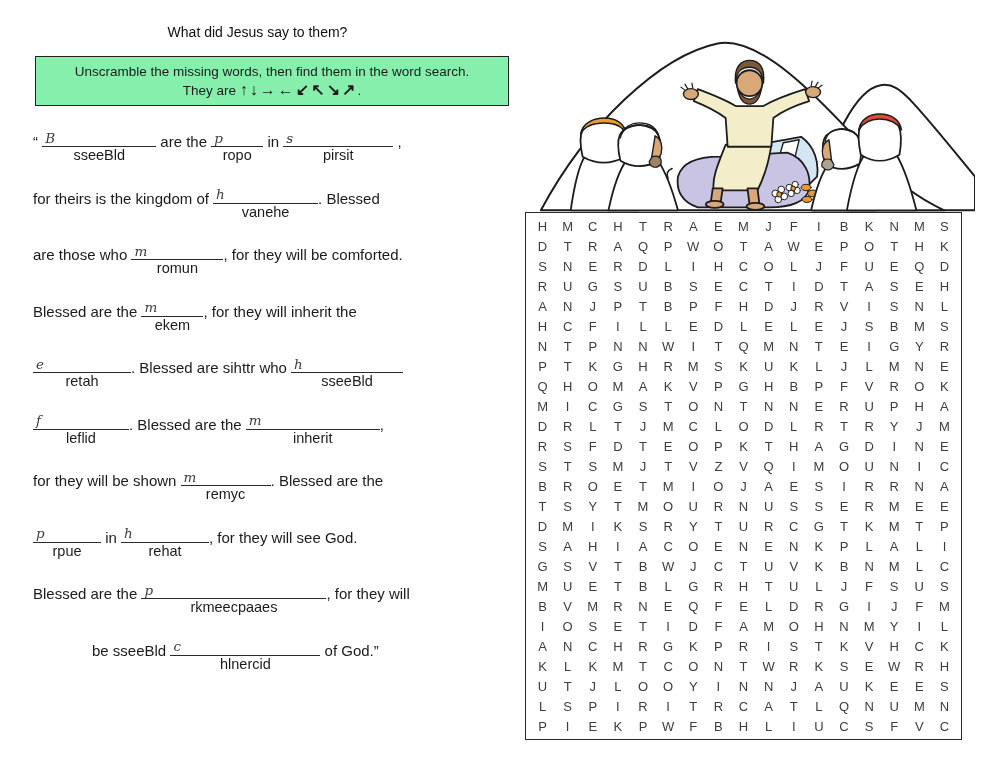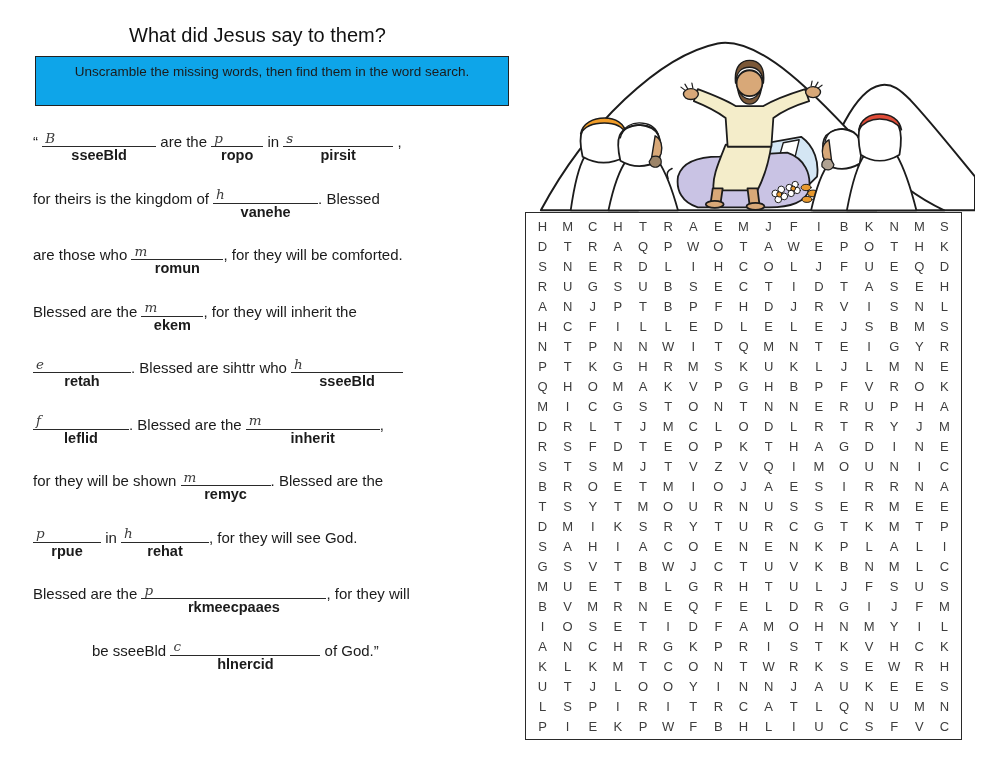--- a/index.html
+++ b/index.html
@@ -2,21 +2,21 @@
 <html><head>
 <meta charset="utf-8">
 <style>
   html,body{margin:0;padding:0;}
   body{
     width:994px;height:768px;position:relative;background:#ffffff;
     font-family:"Liberation Sans",sans-serif;color:#1b1b1b;overflow:hidden;
   }
   .title{
     position:absolute;left:0;top:24px;width:515px;text-align:center;
-    font-size:20px;color:#111;
+    font-size:14px;color:#111;
   }
   .instruction-box{
     position:absolute;left:35px;top:56px;width:474px;height:50px;
     border:1.6px solid #222;box-sizing:border-box;text-align:center;
     padding-top:6px;font-size:13.5px;line-height:18px;
   }
   .arrows{font-weight:700;font-size:16px;letter-spacing:2px;}
   .fill-lines{position:absolute;left:33px;top:126px;width:492px;}
   .fb-line{height:56.5px;position:relative;}
   .fb-line:last-child{padding-left:59px;}
@@ -27,38 +27,39 @@
     border-bottom:1.6px solid #2a2a2a;
   }
   .lead{
     position:absolute;left:3px;bottom:1px;
     font-family:"DejaVu Serif",serif;font-style:italic;
     font-size:13.5px;color:#3d3d3d;line-height:1;
   }
   .hint{
     position:absolute;top:21px;left:0;right:0;text-align:center;
     font-size:14.5px;color:#1b1b1b;white-space:nowrap;
-    font-family:"Liberation Sans",sans-serif;font-style:normal;font-weight:bold;
+    font-family:"Liberation Sans",sans-serif;font-style:normal;
   }
   .illustration{position:absolute;left:523px;top:6px;width:452px;height:206px;}
   .wordsearch{
     position:absolute;left:525px;top:212px;width:437px;height:528px;
     border:1.8px solid #2a2a2a;box-sizing:border-box;
     display:grid;grid-template-columns:repeat(17,1fr);
     padding:3px 4px;font-size:13px;color:#3d3d3d;
   }
   .cell{display:flex;align-items:center;justify-content:center;}
 </style>
 </head>
 <body>
 
 <div class="title">What did Jesus say to them?</div>
 
-<div class="instruction-box" style="background: #0ea5e9;">
+<div class="instruction-box" style="background: #86efac;">
   <div>Unscramble the missing words, then find them in the word search.</div>
+  <div><span>They are </span><span class="arrows">↑↓→←↙↖↘↗</span><span>.</span></div>
 </div>
 
 <div class="fill-lines">
     <div class="fb-line">
       <div class="fb-main">
         <span class="fb-text">“ </span>
         <span class="blank" style="width: 114px;">
           <span class="lead">B</span>
           <span class="hint">sseeBld</span>
         </span>

